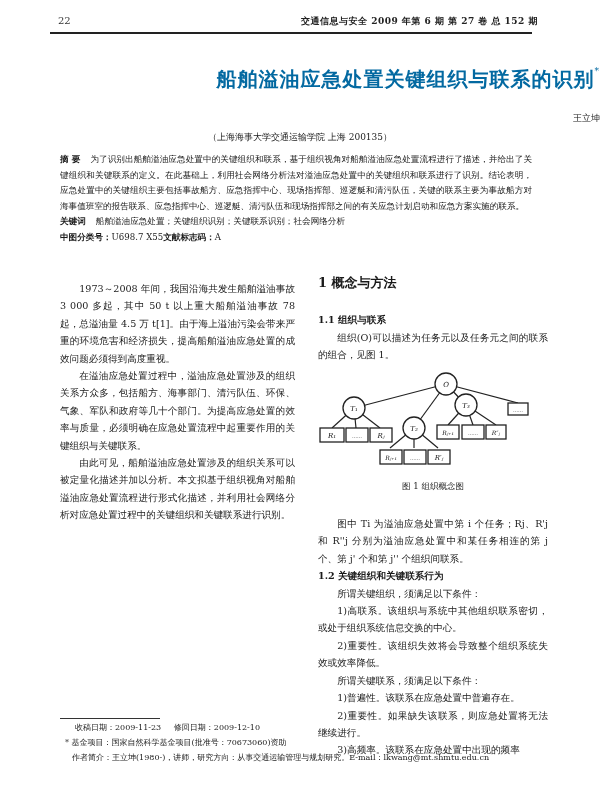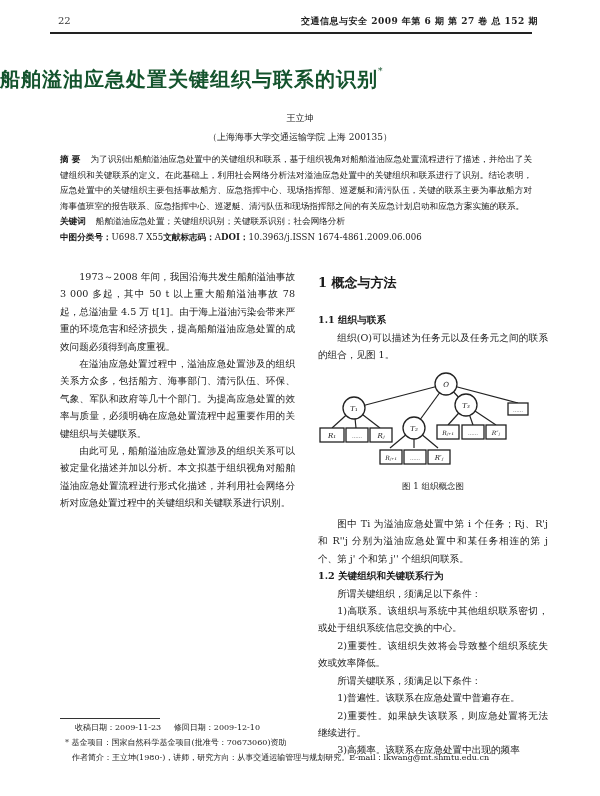--- a/index.html
+++ b/index.html
@@ -1,29 +1,29 @@
 <!DOCTYPE html>
 <html><head>
 <meta charset="utf-8">
 <style>
   * { margin:0; padding:0; box-sizing:border-box; }
   html, body { width:600px; height:796px; background:#fff; overflow:hidden; }
   body { position:relative; font-family:"DejaVu Serif", serif; color:#1a1a1a; }
   .hdr-page { position:absolute; left:58px; top:15px; font-size:10px; color:#333; }
   .hdr-journal { position:absolute; right:62px; top:15px; font-size:9px; font-weight:bold; color:#222; letter-spacing:0.5px; }
   .hdr-rule { position:absolute; left:50px; right:68px; top:32px; height:2px; background:#222; }
-  .title { position:absolute; left:0; right:0; top:66px; text-align:left; font-size:20px; font-weight:bold; letter-spacing:1px; color:#14532d; }
+  .title { position:absolute; left:0; right:0; top:66px; text-align:right; font-size:20px; font-weight:bold; letter-spacing:1px; color:#0369a1; }
   .title sup { font-size:9px; font-weight:normal; vertical-align:top; }
-  .author { position:absolute; left:0; right:0; top:112px; text-align:center; font-size:9px; }
+  .author { position:absolute; left:0; right:0; top:112px; text-align:right; font-size:9px; }
   .affil { position:absolute; left:0; right:0; top:131px; text-align:center; font-size:9px; }
   .abstract { position:absolute; left:60px; right:68px; top:152px; font-size:8.6px; line-height:15.5px; text-align:justify; }
   .abstract .lbl { font-weight:bold; margin-right:10px; }
   .meta-row { display:flex; }
   .col { position:absolute; font-size:9.6px; line-height:17.4px; text-align:justify; }
-  .col-left { left:60px; width:235px; top:268px; }
+  .col-left { left:60px; width:235px; top:280px; }
   .col-right { left:318px; width:230px; top:268px; }
   .p { text-indent:2em; }
   .sec1 { font-size:13px; font-weight:bold; margin-top:6px; margin-bottom:20px; }
   .sec2 { font-weight:bold; }
   .figure { position:relative; width:230px; height:108px; margin:6px 0 0 0; }
   .figure svg { position:absolute; left:0; top:0; }
   .fig-cap { text-align:center; font-size:8.5px; margin-top:0px; margin-bottom:20px; }
   .fn-rule { position:absolute; left:60px; top:718px; width:100px; height:1px; background:#333; }
   .dates { position:absolute; left:75px; top:722px; font-size:8px; }
   .fund { position:absolute; left:65px; top:737px; font-size:8px; }
@@ -48,21 +48,20 @@
 <div class="abstract">
   <div>
     <span class="lbl">摘  要</span><span>为了识别出船舶溢油应急处置中的关键组织和联系，基于组织视角对船舶溢油应急处置流程进行了描述，并给出了关键组织和关键联系的定义。在此基础上，利用社会网络分析法对溢油应急处置中的关键组织和联系进行了识别。结论表明，应急处置中的关键组织主要包括事故船方、应急指挥中心、现场指挥部、巡逻艇和清污队伍，关键的联系主要为事故船方对海事值班室的报告联系、应急指挥中心、巡逻艇、清污队伍和现场指挥部之间的有关应急计划启动和应急方案实施的联系。</span>
   </div>
   <div>
     <span class="lbl">关键词</span><span>船舶溢油应急处置；关键组织识别；关键联系识别；社会网络分析</span>
   </div>
   <div class="meta-row">
     <span><b>中图分类号：</b><span>U698.7  X55</span></span>
     <span><b>文献标志码：</b><span>A</span></span>
-    <span><b>DOI：</b><span>10.3963/j.ISSN 1674-4861.2009.06.006</span></span>
   </div>
 </div>
 
 <div class="col col-left">
   <p class="p">1973～2008 年间，我国沿海共发生船舶溢油事故 3 000 多起，其中 50 t 以上重大船舶溢油事故 78 起，总溢油量 4.5 万 t[1]。由于海上溢油污染会带来严重的环境危害和经济损失，提高船舶溢油应急处置的成效问题必须得到高度重视。</p>
   <p class="p">在溢油应急处置过程中，溢油应急处置涉及的组织关系方众多，包括船方、海事部门、清污队伍、环保、气象、军队和政府等几十个部门。为提高应急处置的效率与质量，必须明确在应急处置流程中起重要作用的关键组织与关键联系。</p>
   <p class="p">由此可见，船舶溢油应急处置涉及的组织关系可以被定量化描述并加以分析。本文拟基于组织视角对船舶溢油应急处置流程进行形式化描述，并利用社会网络分析对应急处置过程中的关键组织和关键联系进行识别。</p>
 </div>
 
 <div class="col col-right">

